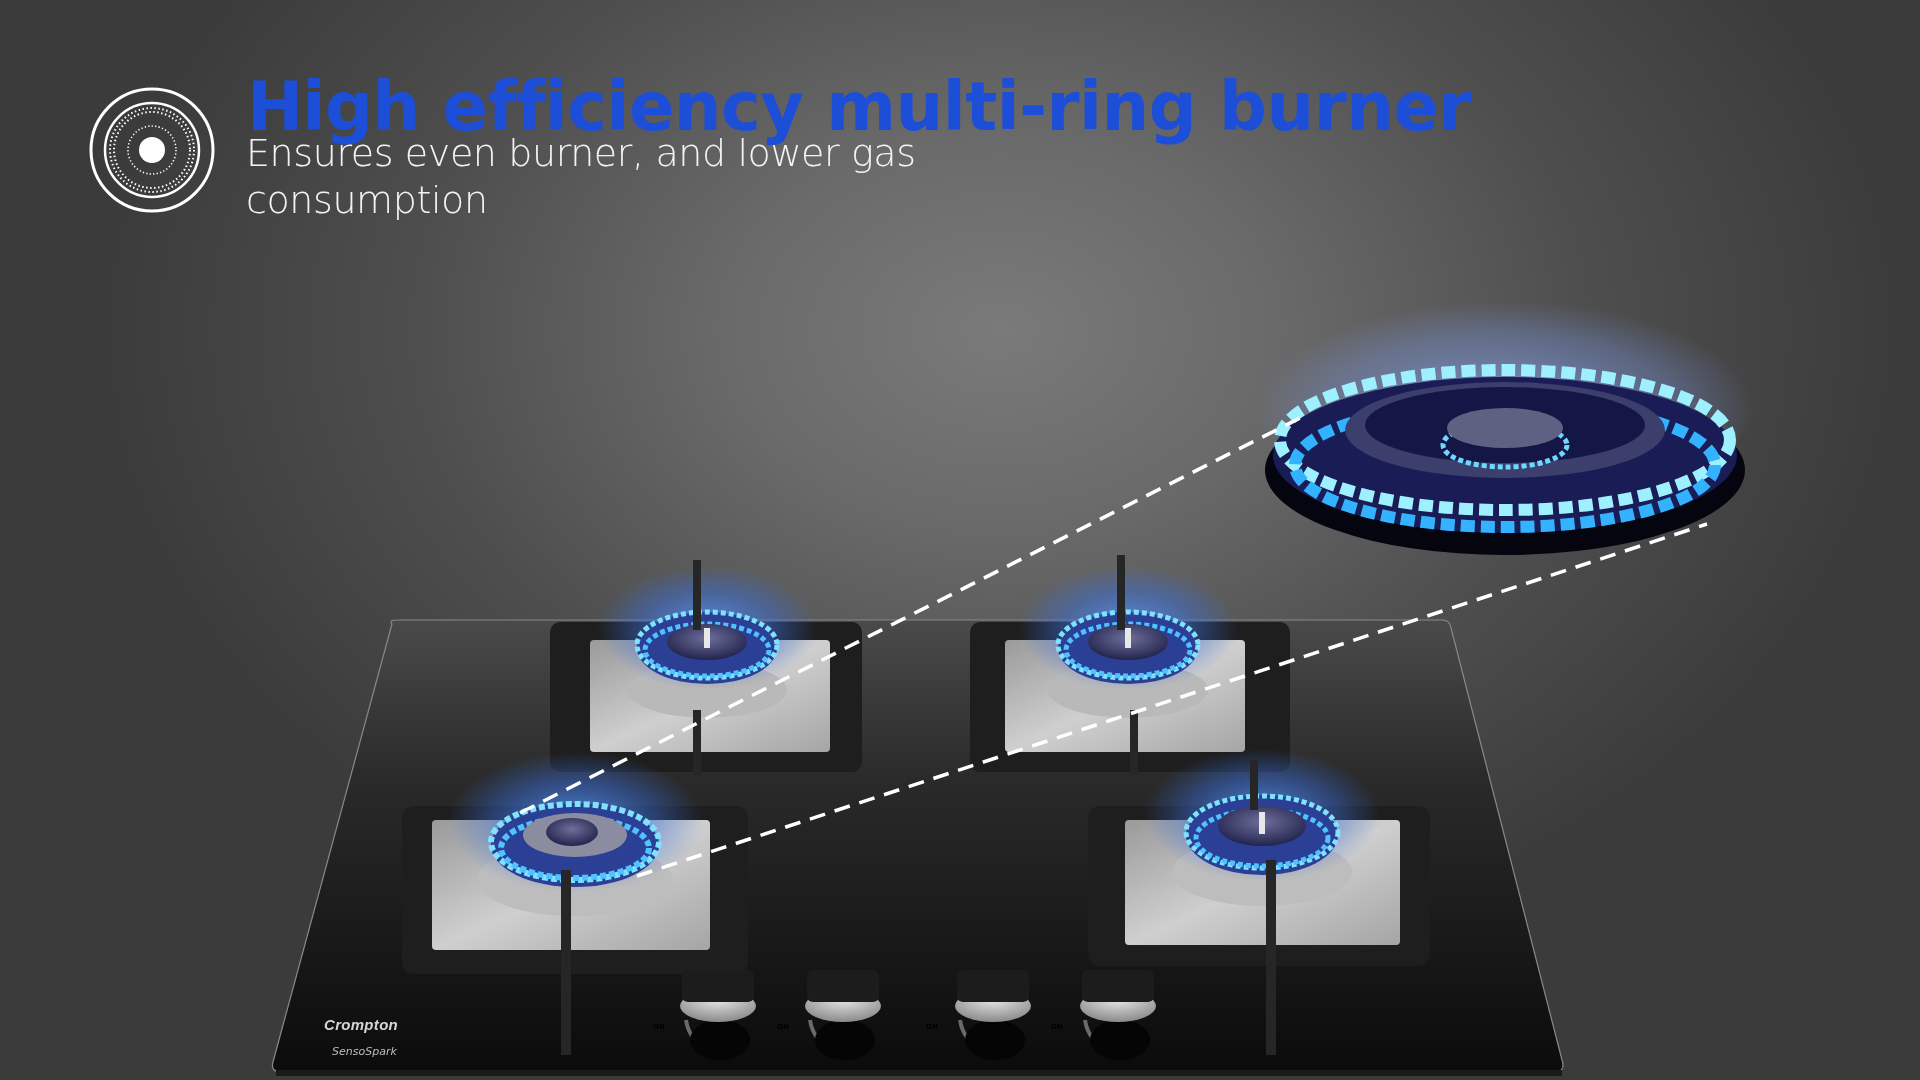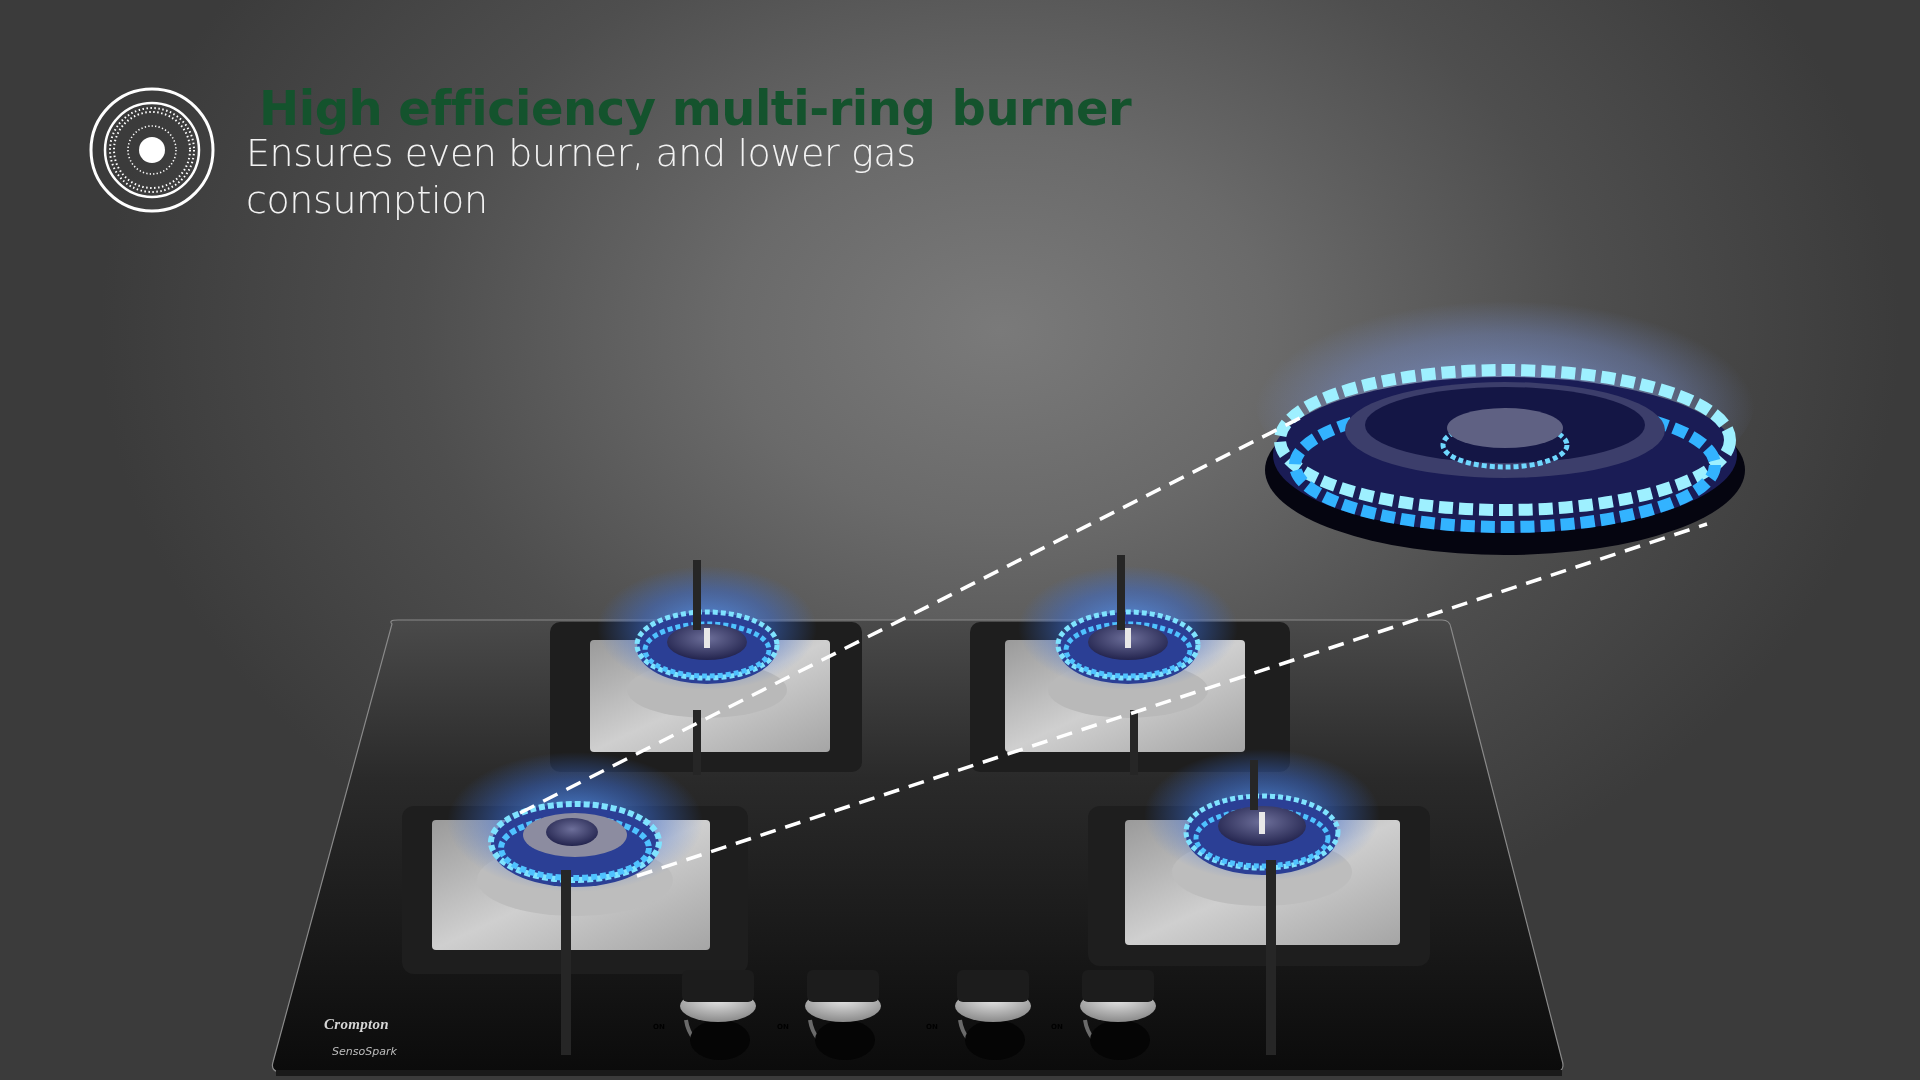--- a/index.html
+++ b/index.html
@@ -4,33 +4,33 @@
 <style>
   html, body { margin: 0; padding: 0; }
   body {
     width: 1920px; height: 1080px; overflow: hidden; position: relative;
     background: radial-gradient(ellipse 900px 650px at 1000px 330px, #7a7a7a 0%, #6a6a6a 30%, #4e4e4e 65%, #3b3b3b 100%);
     font-family: "Liberation Sans", sans-serif;
   }
   .abs { position: absolute; }
   .feature-icon { left: 88px; top: 86px; width: 128px; height: 128px; }
   .headline {
-    left: 243px; top: 64px; margin: 16px;
+    left: 243px; top: 64px; margin: 4px;
     font-family: "DejaVu Sans", sans-serif; font-weight: bold;
-    font-size: 48px; letter-spacing: -0.5px; color: #14532d; white-space: nowrap;
+    font-size: 67px; letter-spacing: -0.5px; color: #1d4ed8; white-space: nowrap;
   }
   .subline {
     left: 246px; top: 130px; width: 820px; margin: 0;
     font-family: "DejaVu Sans", sans-serif; font-weight: 200;
     font-size: 38px; line-height: 47px; color: #f2f2f2; letter-spacing: -0.4px;
   }
   svg.scene { left: 0; top: 0; width: 1920px; height: 1080px; }
   .brand {
     left: 324px; top: 1016px; margin: 0;
-    font-family: Liberation Serif, serif; font-weight: bold; font-style: italic;
+    font-family: Liberation Sans, sans-serif; font-weight: bold; font-style: italic;
     font-size: 15px; color: #d6d6d6; letter-spacing: 0.3px;
   }
   .brand-sub {
     left: 321px; top: 1034px; margin: 11px;
     font-family: "DejaVu Sans", sans-serif; font-style: italic;
     font-size: 11px; color: #bdbdbd;
   }
   .knob-label {
     font-family: "DejaVu Sans", sans-serif; font-weight: bold;
     font-size: 7px; color: #bbbbbb;

